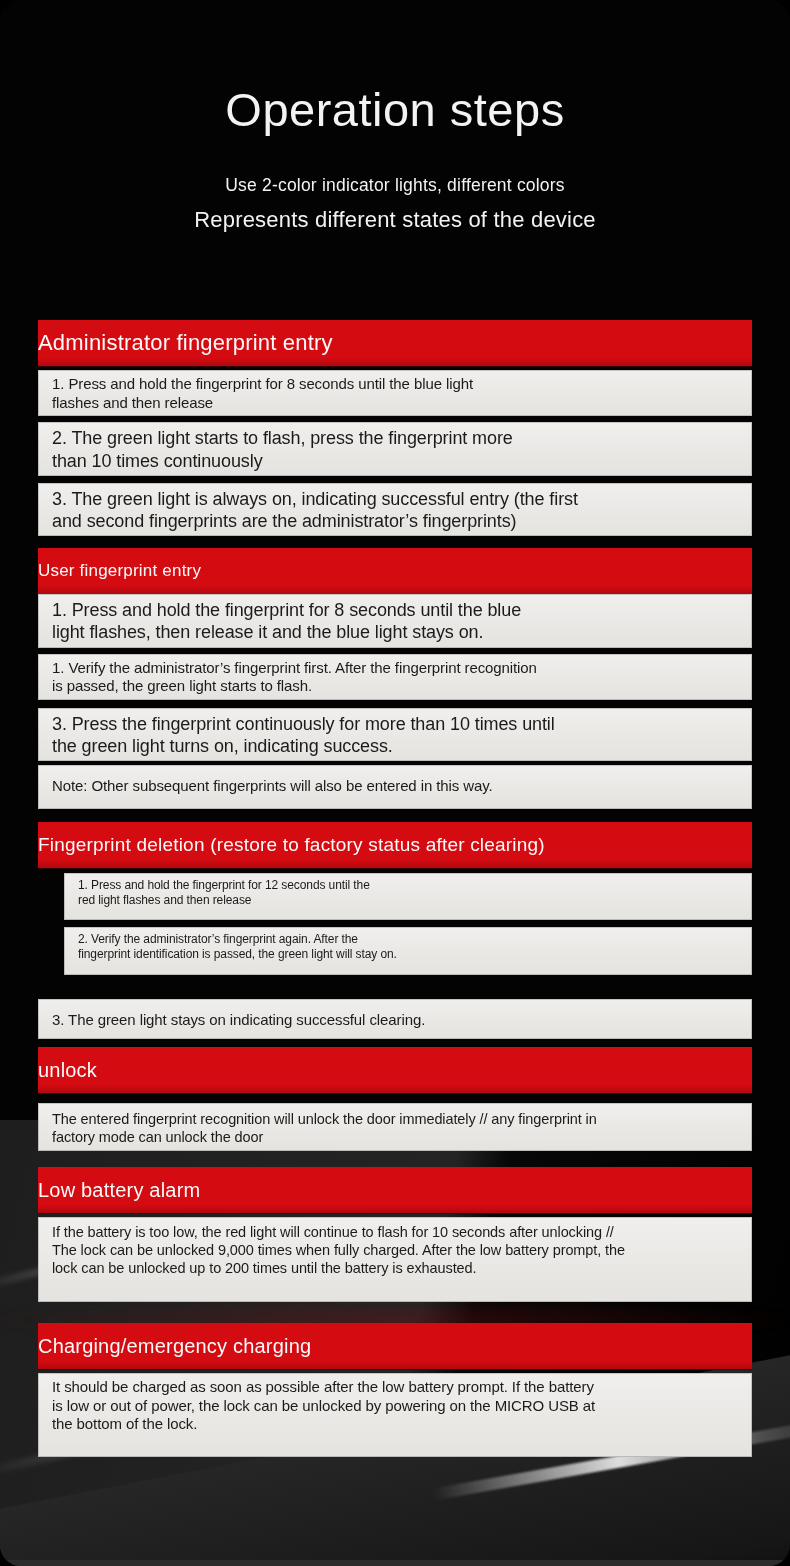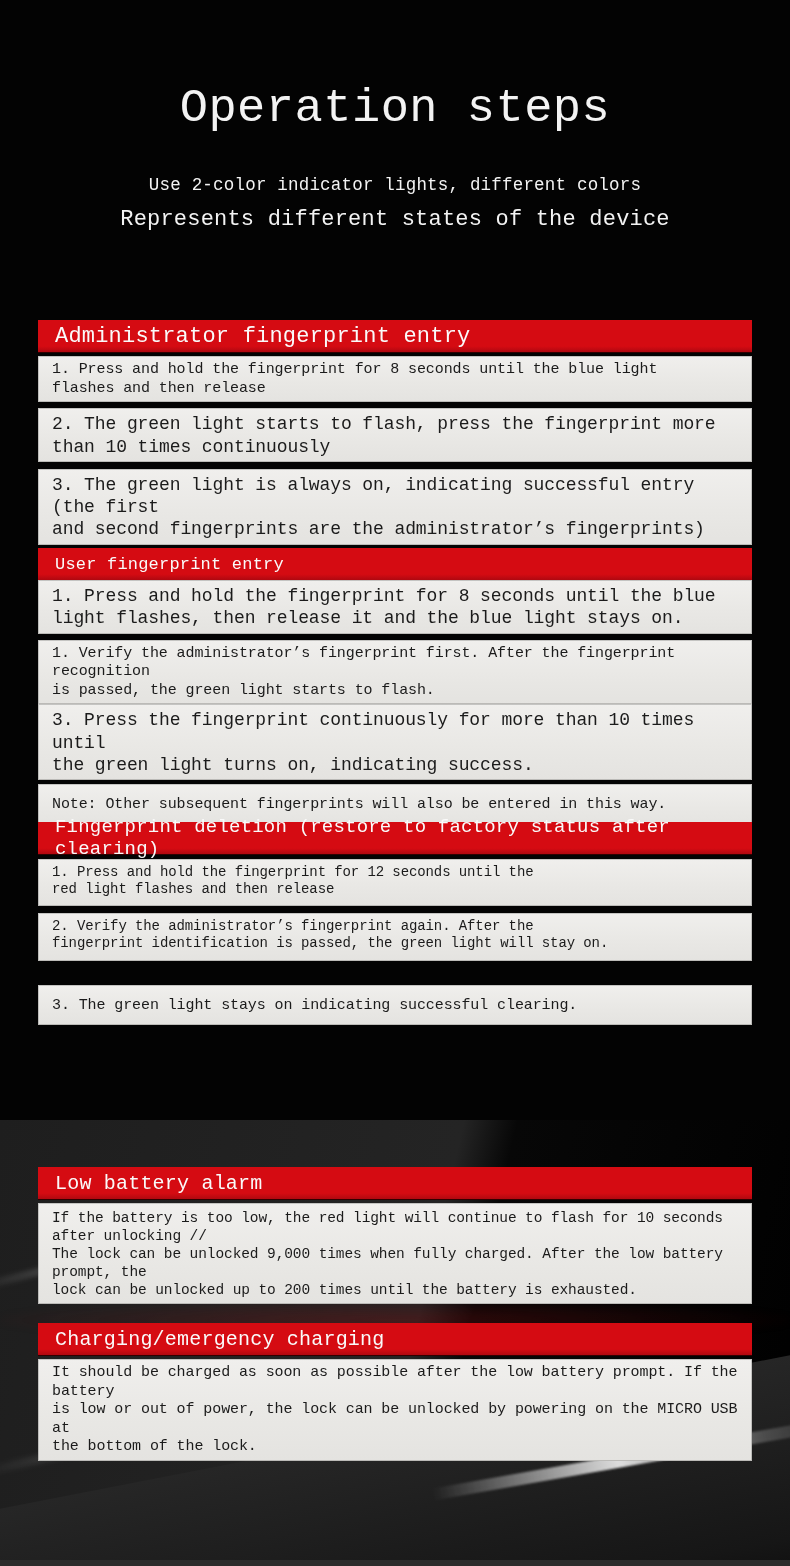--- a/index.html
+++ b/index.html
@@ -2,21 +2,22 @@
 <html style="--accent: #d50b12; --box-bg: #e9e8e5; --page-bg: #030303;"><head>
 <meta charset="utf-8">
 <style>
   html,body{margin:0;padding:0;background:#000;}
   .canvas{
     position:relative;
     width:790px;height:1566px;
     margin:0 auto;
     background:var(--page-bg,#030303);
     overflow:hidden;
-    font-family:Liberation Mono, monospace;
+    font-family:Liberation Sans, sans-serif;
+    border-radius:21px;
     -webkit-font-smoothing:antialiased;
   }
   
   .bg-layer{position:absolute;z-index:0;pointer-events:none;}
   .bg-lower{
     left:0;top:1120px;width:790px;height:446px;
     background:linear-gradient(103deg,#1e1e1e 0%,#242424 52%,#070707 58%,#000 100%);
   }
   .bg-diag-dark{
     left:-80px;top:1430px;width:1000px;height:300px;
@@ -49,42 +50,41 @@
     background:#2c2c2c;
   }
   
   .hdr{position:absolute;left:0;right:0;z-index:2;text-align:center;color:#f3f3f3;}
   .title{top:82px;font-size:47px;font-weight:500;letter-spacing:.5px;}
   .sub1{top:175px;font-size:17.5px;letter-spacing:.2px;}
   .sub2{top:207px;font-size:22px;letter-spacing:.2px;}
   
   .section{position:absolute;left:38px;width:714px;z-index:2;}
   .bar{
-    height:32px;box-sizing:border-box;
+    height:46px;box-sizing:border-box;
     background:linear-gradient(180deg,var(--accent,#d50b12) 0%,var(--accent,#d50b12) 82%,#b00810 100%);
     color:#fafafa;
     display:flex;align-items:center;
-    padding-left:17px;
     letter-spacing:.2px;
     box-shadow:0 1px 0 #300000;
   }
   .box{
     box-sizing:border-box;
     background:linear-gradient(180deg,#f0efed 0%,var(--box-bg,#e9e8e5) 55%,#e4e3e0 100%);
     color:#1b1b1b;
     padding:5px 14px 4px 14px;
     white-space:pre-line;
     line-height:1.24;
     letter-spacing:-.1px;
     box-shadow:inset 0 0 0 1px rgba(0,0,0,.18);
   }
   .pad-lg{padding-top:12px;}
   .fs14{font-size:14.5px;}
   .fs15{font-size:15px;}
-  .fs17{font-size:14px;}
+  .fs17{font-size:12px;margin-left:26px;}
   .fs18{font-size:18px;}
 </style>
 </head>
 <body>
 
 <div class="canvas">
 
   <div class="bg-layer bg-lower"></div>
   <div class="bg-layer bg-red-haze"></div>
   <div class="bg-layer bg-streak-gray1"></div>
@@ -110,36 +110,43 @@
   </section>
 
   <section class="section" style="top:548px">
     <div class="bar" style="font-size:17px">
       <span>User fingerprint entry</span>
     </div>
     <div class="box fs18" style="min-height:47px;margin-top:0px">1. Press and hold the fingerprint for 8 seconds until the blue
 light flashes, then release it and the blue light stays on.</div>
     <div class="box fs15" style="min-height:45px;margin-top:6px">1. Verify the administrator’s fingerprint first. After the fingerprint recognition
 is passed, the green light starts to flash.</div>
-    <div class="box fs18" style="min-height:50px;">3. Press the fingerprint continuously for more than 10 times until
+    <div class="box fs18" style="min-height:50px;margin-top:8px">3. Press the fingerprint continuously for more than 10 times until
 the green light turns on, indicating success.</div>
     <div class="box fs15 pad-lg" style="min-height:44px;margin-top:4px">Note: Other subsequent fingerprints will also be entered in this way.</div>
   </section>
 
   <section class="section" style="top:822px">
     <div class="bar" style="font-size:19px">
       <span>Fingerprint deletion (restore to factory status after clearing)</span>
     </div>
     <div class="box fs17" style="min-height:47px;margin-top:5px">1. Press and hold the fingerprint for 12 seconds until the
 red light flashes and then release</div>
     <div class="box fs17" style="min-height:48px;margin-top:7px">2. Verify the administrator’s fingerprint again. After the
 fingerprint identification is passed, the green light will stay on.</div>
     <div class="box fs15 pad-lg" style="min-height:40px;margin-top:24px">3. The green light stays on indicating successful clearing.</div>
   </section>
 
+  <section class="section" style="top:1047px">
+    <div class="bar" style="font-size:20px">
+      <span>unlock</span>
+    </div>
+    <div class="box fs14" style="min-height:44px;margin-top:10px;padding-top:8px">The entered fingerprint recognition will unlock the door immediately // any fingerprint in
+factory mode can unlock the door</div>
+  </section>
 
   <section class="section" style="top:1167px">
     <div class="bar" style="font-size:20px">
       <span>Low battery alarm</span>
     </div>
     <div class="box fs14" style="min-height:85px;margin-top:4px;padding-top:7px">If the battery is too low, the red light will continue to flash for 10 seconds after unlocking //
 The lock can be unlocked 9,000 times when fully charged. After the low battery prompt, the
 lock can be unlocked up to 200 times until the battery is exhausted.</div>
   </section>
 

